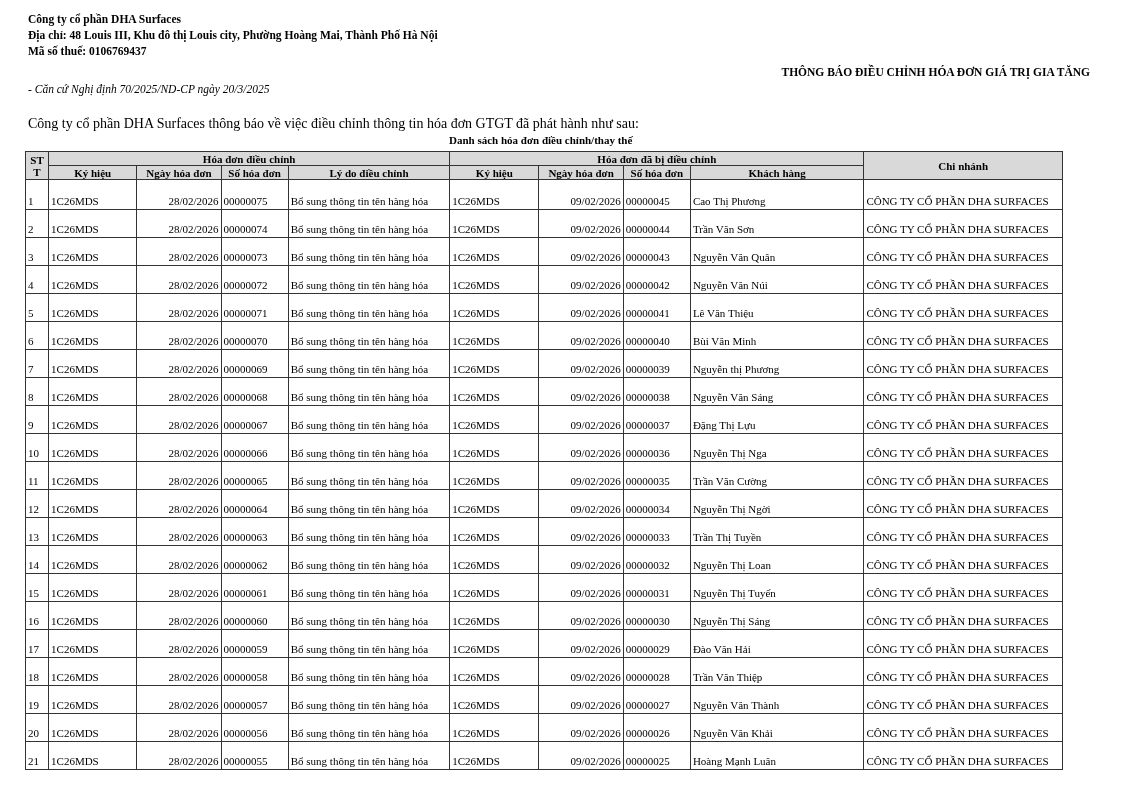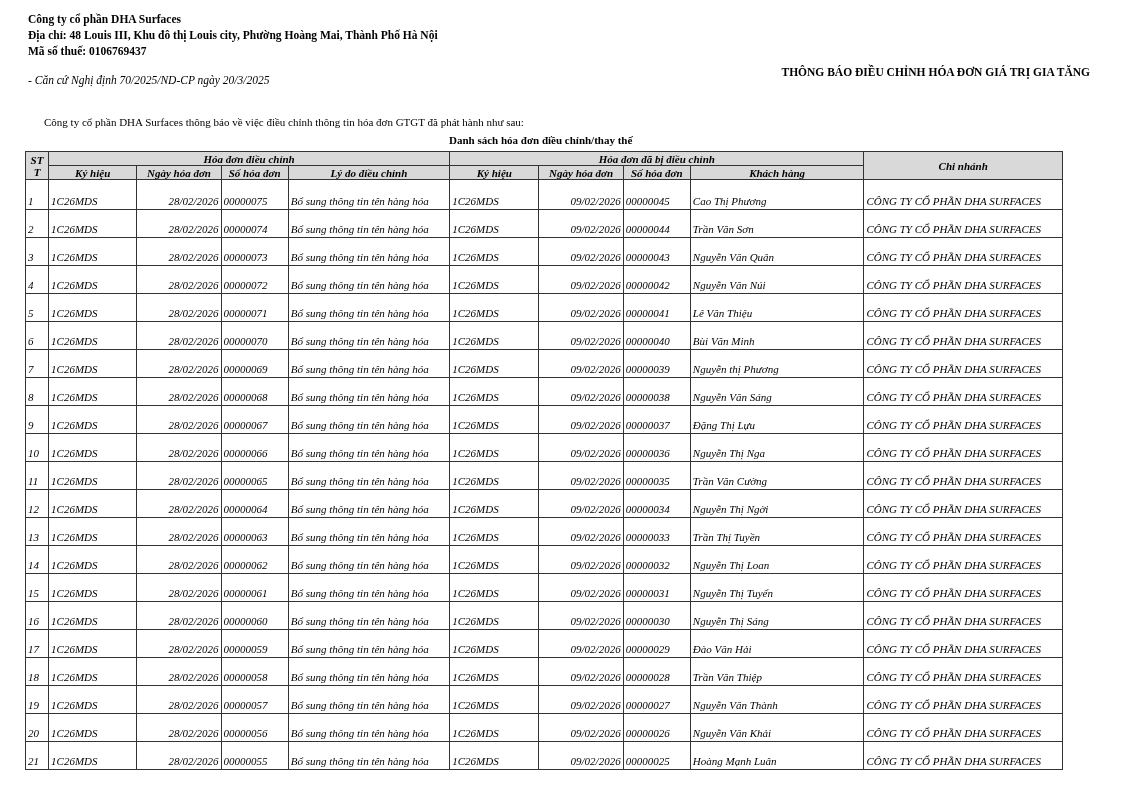--- a/index.html
+++ b/index.html
@@ -5,27 +5,27 @@
   html, body { margin: 0; padding: 0; background: #ffffff; }
   body {
     width: 1132px; height: 798px; overflow: hidden; position: relative;
     font-family: "Liberation Serif", "DejaVu Serif", serif; color: #000;
   }
   .hdr { position: absolute; left: 28px; font-weight: bold; font-size: 11.5px; line-height: 16px; }
   #company { top: 11px; }
   #address { top: 27px; }
   #taxcode { top: 43px; text-align: center; }
   #title { position: absolute; top: 66px; left: 0; width: 1090px; text-align: right; font-weight: bold; font-size: 11.5px; }
-  #basis { position: absolute; top: 74px; left: 28px; font-style: italic; font-size: 11.5px; }
-  #intro { position: absolute; top: 116px; left: 28px; font-size: 11px; margin-left: 16px; }
+  #basis { position: absolute; top: 83px; left: 28px; font-style: italic; font-size: 11.5px; }
+  #intro { position: absolute; top: 116px; left: 28px; font-size: 14px; }
   #listtitle { position: absolute; top: 134px; left: 449px; width: 190px; text-align: left; font-weight: bold; font-size: 11px; }
 
   table#invoices {
     position: absolute; top: 151px; left: 25px; width: 1038px;
-    border-collapse: collapse; table-layout: fixed; font-size: 11px; font-style: italic;
+    border-collapse: collapse; table-layout: fixed; font-size: 11px;
   }
   #invoices th, #invoices td { border: 1px solid #333; padding: 0 2px; overflow: hidden; white-space: nowrap; }
   #invoices th { background: #d9d9d9; font-weight: bold; text-align: center; height: 13px; line-height: 12px; font-size: 11px; }
   #invoices th.stt { line-height: 12px; }
   #invoices td { height: 26px; vertical-align: bottom; padding-bottom: 1px; line-height: 13px; }
   #invoices tr.first td { height: 28px; }
   td.c { text-align: right; }
 </style>
 </head>
 <body>

